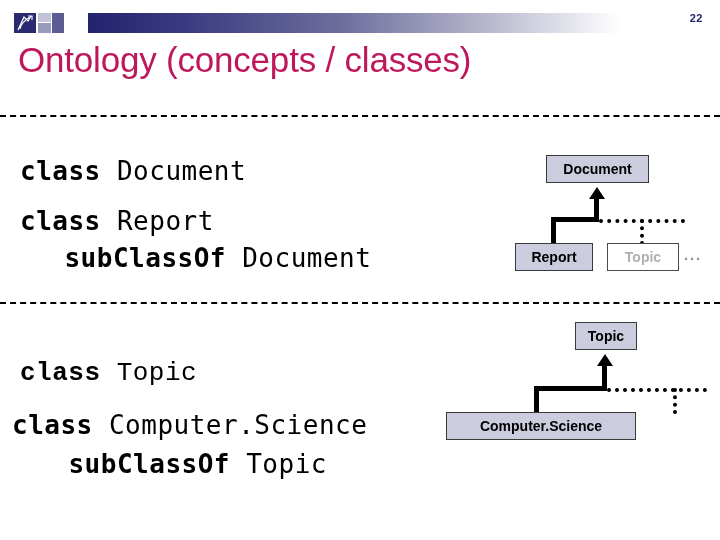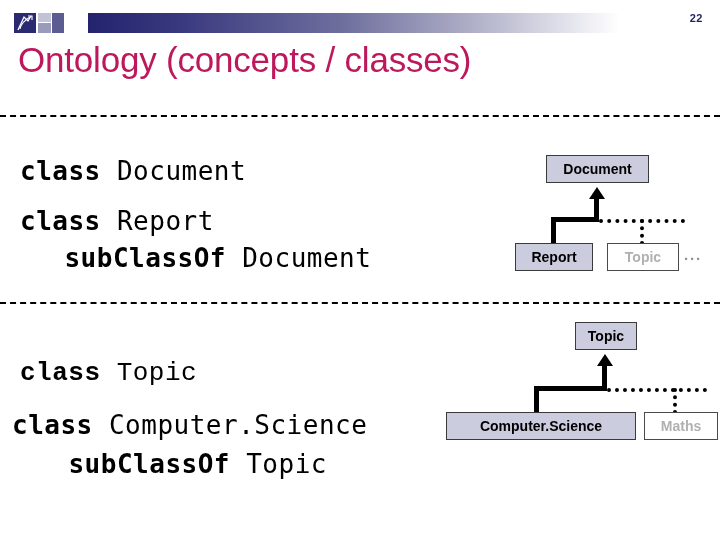--- a/index.html
+++ b/index.html
@@ -216,15 +216,14 @@
   <div id="topic-box" class="uml-box filled">Topic</div>
 
   <div id="topic-arrow-head" class="arrow-head"></div>
   <div id="topic-arrow-stem" class="conn"></div>
   <div id="topic-elbow-h" class="conn"></div>
   <div id="topic-elbow-v" class="conn"></div>
   <div id="topic-dot-h" class="conn-dotted-h"></div>
   <div id="topic-dot-v" class="conn-dotted-v"></div>
 
   <div id="cs-box" class="uml-box filled">Computer.Science</div>
-  <div id="maths-box" class="uml-box empty">Maths</div>
 
 </div>
 
 </body></html>

